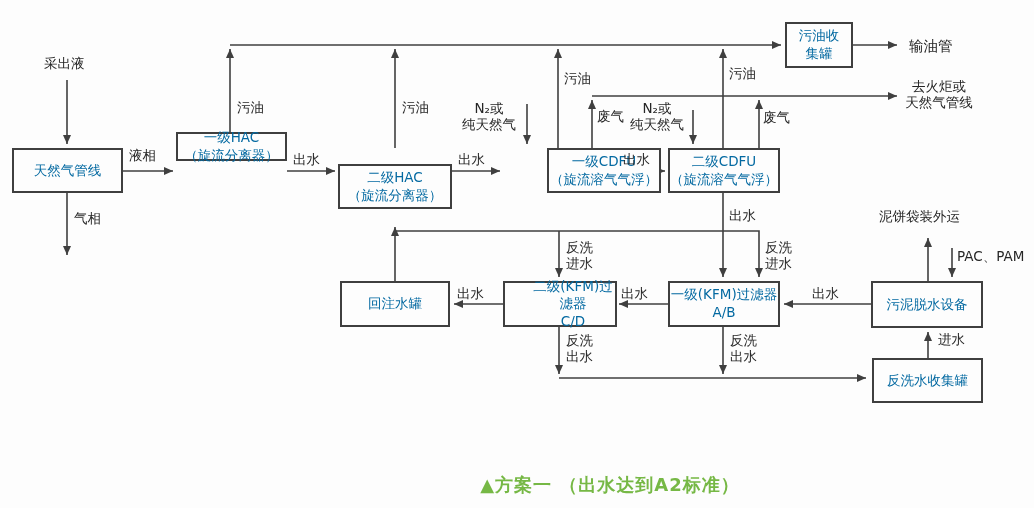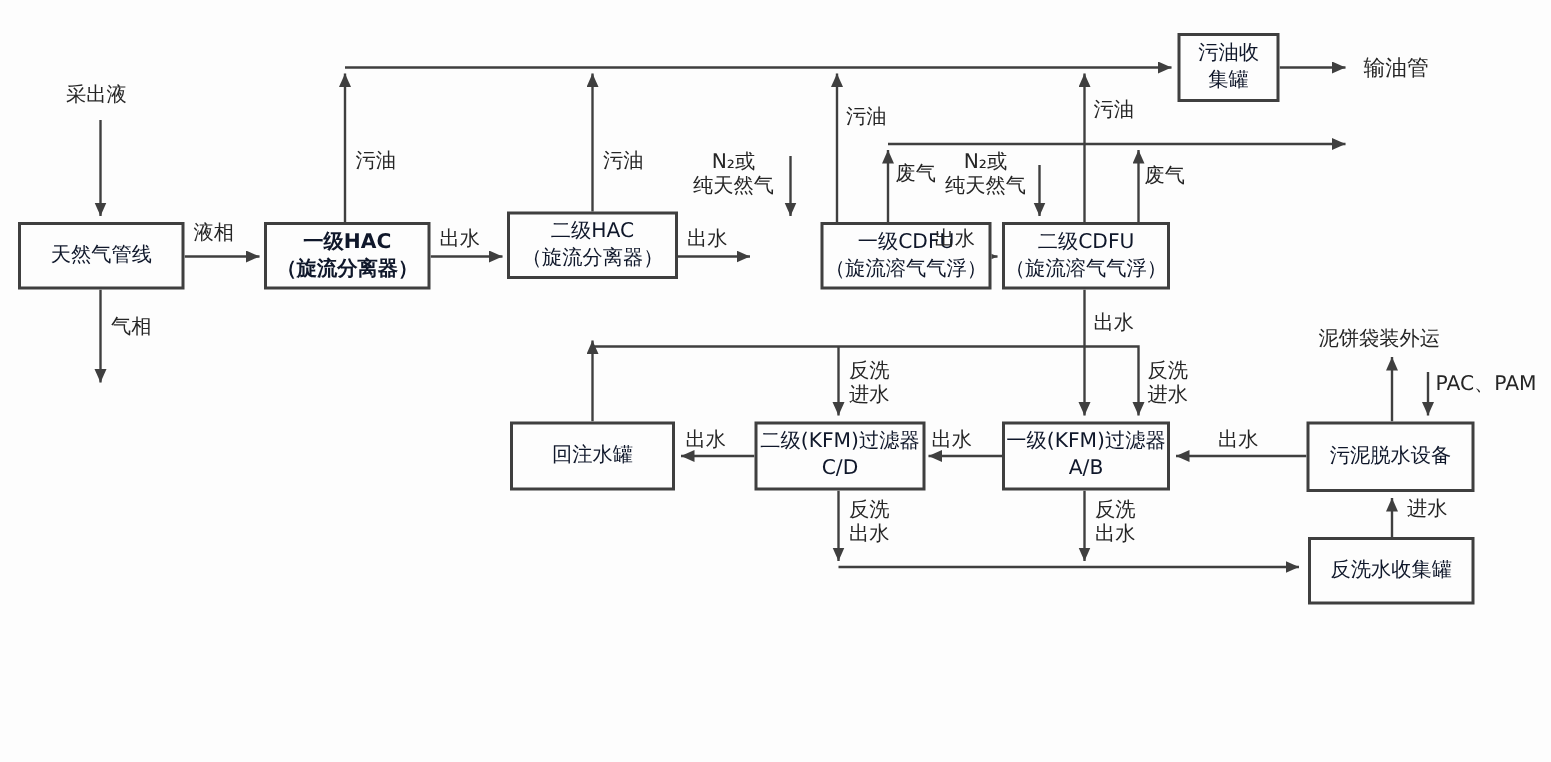--- a/index.html
+++ b/index.html
@@ -14,21 +14,21 @@
     font-family:"DejaVu Sans","Liberation Sans",sans-serif;color:var(--ink);
     overflow:hidden;
   }
   svg.wires{position:absolute;left:0;top:0;width:1034px;height:508px;}
   path.wire{fill:none;stroke:var(--line,#3f3f3f);stroke-width:1.6px;}
   .ahp{fill:var(--line,#3f3f3f);}
   .box{
     position:absolute;box-sizing:border-box;border:2px solid var(--line,#3f3f3f);
     background:var(--bg);display:flex;align-items:center;justify-content:center;
     text-align:center;white-space:pre-line;font-size:13.5px;line-height:1.3;
-    color:#0f172a;
+    color:#0369a1;
   }
   .lbl{
     position:absolute;font-size:13.5px;line-height:1.15;white-space:pre-line;
     color:var(--ink);
   }
   .lbl.center{text-align:center;}
   .caption{
     position:absolute;left:380px;top:473px;width:460px;text-align:center;
     font-size:18px;font-weight:bold;color:var(--caption,#76b845);
     letter-spacing:1px;
@@ -71,32 +71,32 @@
     <path class="wire" d="M503,304 L454,304" marker-end="url(#ah)"></path>
     <path class="wire" d="M559,327 L559,374" marker-end="url(#ah)"></path>
     <path class="wire" d="M723,327 L723,374" marker-end="url(#ah)"></path>
     <path class="wire" d="M559,378 L866,378" marker-end="url(#ah)"></path>
     <path class="wire" d="M928,358 L928,332" marker-end="url(#ah)"></path>
     <path class="wire" d="M928,281 L928,238" marker-end="url(#ah)"></path>
     <path class="wire" d="M952,248 L952,277" marker-end="url(#ah)"></path>
   </svg>
 
   <div class="box" style="left:12px;top:148px;width:111px;height:45px;">天然气管线</div>
-  <div class="box" style="left:176px;top:148px;width:111px;height:45px;font-weight:bold;">一级HAC
+  <div class="box" style="left:176px;top:132px;width:111px;height:29px;">一级HAC
 （旋流分离器）</div>
-  <div class="box" style="left:338px;top:141px;width:114px;height:45px;">二级HAC
+  <div class="box" style="left:338px;top:164px;width:114px;height:45px;">二级HAC
 （旋流分离器）</div>
   <div class="box" style="left:503px;top:148px;width:114px;height:45px;margin-left:44px;">一级CDFU
 （旋流溶气气浮）</div>
   <div class="box" style="left:668px;top:148px;width:112px;height:45px;">二级CDFU
 （旋流溶气气浮）</div>
   <div class="box" style="left:785px;top:22px;width:68px;height:46px;">污油收
 集罐</div>
   <div class="box" style="left:340px;top:281px;width:110px;height:46px;">回注水罐</div>
-  <div class="box" style="left:503px;top:281px;width:114px;height:46px;">二级(KFM)过滤器
+  <div class="box" style="left:503px;top:281px;width:114px;height:46px;padding-left:26px;">二级(KFM)过滤器
 C/D</div>
   <div class="box" style="left:668px;top:281px;width:112px;height:46px;">一级(KFM)过滤器
 A/B</div>
   <div class="box" style="left:872px;top:358px;width:111px;height:45px;">反洗水收集罐</div>
   <div class="box" style="left:871px;top:281px;width:112px;height:47px;">污泥脱水设备</div>
 
   <div class="lbl" style="left:44px;top:56px;">采出液</div>
   <div class="lbl" style="left:74px;top:211px;">气相</div>
   <div class="lbl" style="left:129px;top:148px;">液相</div>
 
@@ -123,19 +123,22 @@
 
   <div class="lbl" style="left:566px;top:240px;">反洗
 进水</div>
   <div class="lbl" style="left:765px;top:240px;">反洗
 进水</div>
   <div class="lbl" style="left:566px;top:333px;">反洗
 出水</div>
   <div class="lbl" style="left:730px;top:333px;">反洗
 出水</div>
 
-  <div class="lbl" style="left:879px;top:219px;text-align:center;">泥饼袋装外运</div>
+  <div class="lbl" style="left:879px;top:209px;text-align:center;">泥饼袋装外运</div>
   <div class="lbl" style="left:957px;top:249px;">PAC、PAM</div>
   <div class="lbl" style="left:938px;top:332px;">进水</div>
   <div class="lbl" style="left:909px;top:38px;font-size:14.5px;font-family:Liberation Serif, serif;">输油管</div>
+  <div class="lbl center" style="left:901px;top:79px;width:76px;">去火炬或
+天然气管线</div>
 
+  <div class="caption">▲方案一 （出水达到A2标准）</div>
 
 </div>
 
 </body></html>

